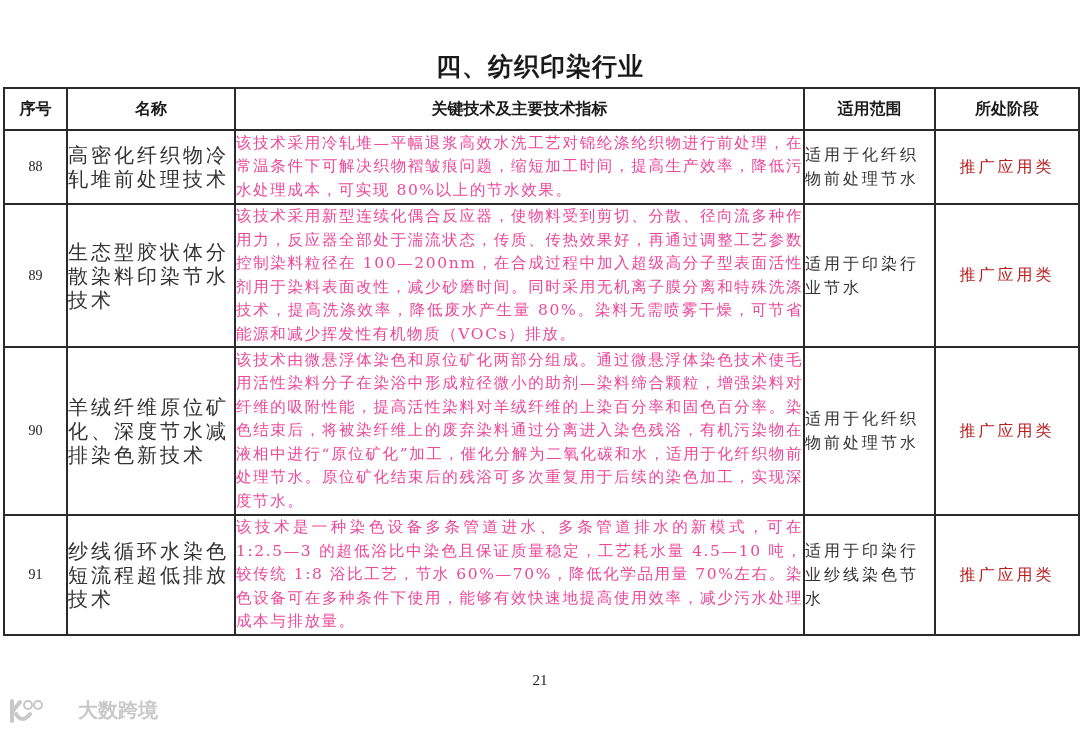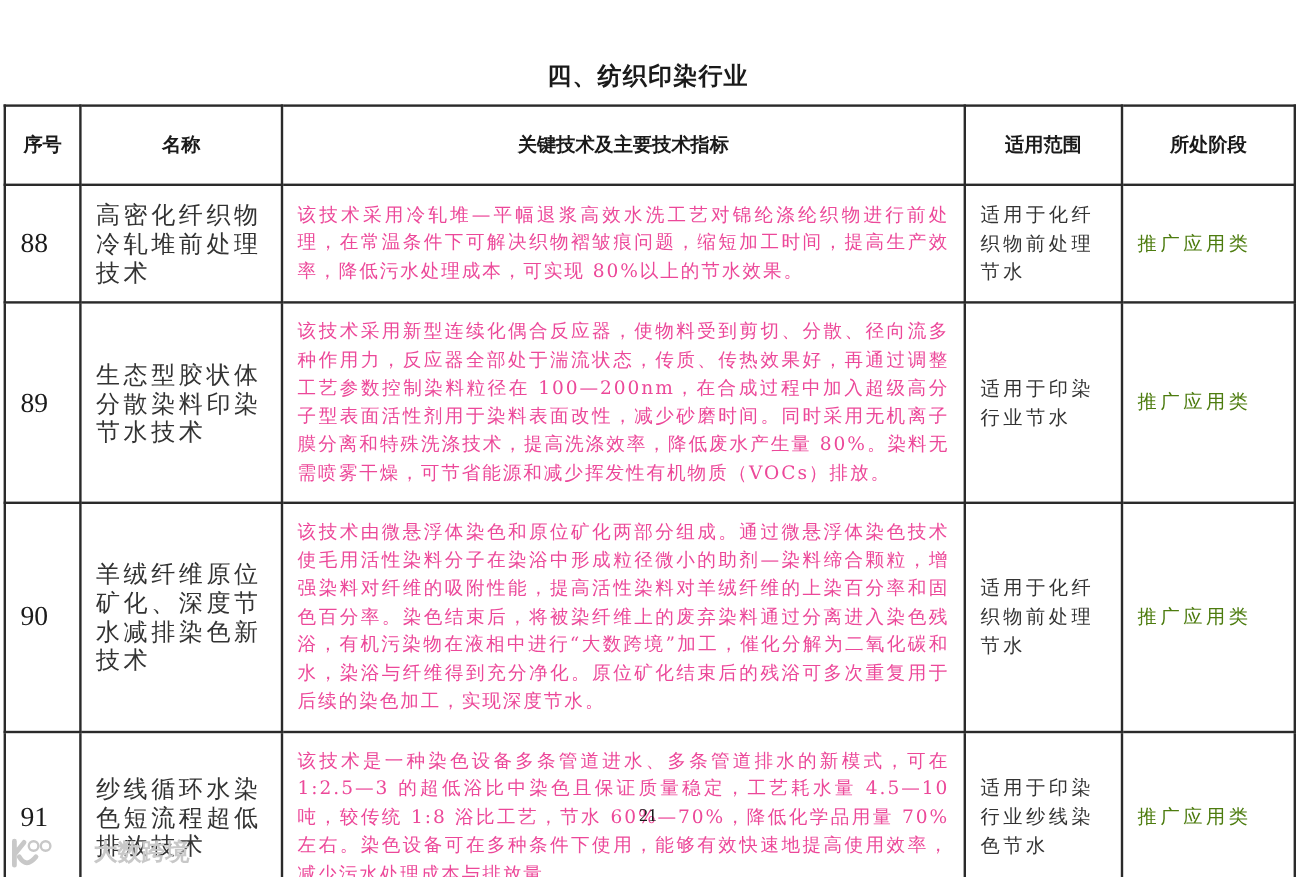--- a/index.html
+++ b/index.html
@@ -1,30 +1,30 @@
 <!DOCTYPE html>
 <html><head>
 <meta charset="utf-8">
 <style>
   html, body { margin: 0; padding: 0; background: #ffffff; }
   body { width: 1080px; height: 731px; position: relative; overflow: hidden;
          font-family: "DejaVu Serif", "Liberation Serif", serif; color: #1a1a1a; }
   .page-title { position: absolute; left: 0; top: 50px; width: 1080px; text-align: center;
-         font-family: "DejaVu Sans", "Liberation Sans", sans-serif; font-size: 20px; font-weight: bold; letter-spacing: 1px; }
+         font-family: "DejaVu Sans", "Liberation Sans", sans-serif; font-size: 25px; font-weight: bold; letter-spacing: 1px; }
   table.tech { position: absolute; left: 3px; top: 87px; width: 1075px; border-collapse: collapse;
          table-layout: fixed; }
-  table.tech th, table.tech td { border: 2px solid #2a2a2a; padding: 12px; vertical-align: middle; }
+  table.tech th, table.tech td { border: 2px solid #2a2a2a; padding: 0; vertical-align: middle; }
   table.tech th { height: 40px; font-family: "DejaVu Sans", "Liberation Sans", sans-serif;
          font-size: 16px; font-weight: bold; text-align: center; }
-  td.num { font-family: "Liberation Serif", serif; font-size: 23px; border-radius: 15px; }
+  td.num { text-align: center; font-family: "Liberation Serif", serif; font-size: 14px; border-radius: 15px; }
   td.name { font-size: 20px; line-height: 24px; padding: 0 10px; letter-spacing: 3px; color: #333; }
   td.desc { font-size: 15.5px; line-height: 23.5px; padding: 1px 8px; text-align: justify;
          letter-spacing: 1.6px; color: #ec4899; }
   td.scope { text-align: left; font-size: 16px; line-height: 24px; padding: 0 10px; letter-spacing: 3px; color: #333; }
-  td.stage { font-size: 16px; letter-spacing: 3px; color: #4d7c0f; }
+  td.stage { text-align: center; font-size: 16px; letter-spacing: 3px; color: #b91c1c; }
   .page-number { position: absolute; left: 0; top: 672px; width: 1080px; text-align: center;
          font-family: "Liberation Serif", serif; font-size: 15px; }
   .watermark { position: absolute; left: 8px; top: 697px; display: flex; align-items: center; gap: 24px;
          color: #c8c8c8; font-family: "DejaVu Sans", sans-serif; font-size: 20px; font-weight: bold; }
   .watermark svg { display: block; }
 </style>
 </head>
 <body>
 
 <div class="page-title">四、纺织印染行业</div>
@@ -57,21 +57,21 @@
     <tr style="height:143px">
       <td class="num">89</td>
       <td class="name">生态型胶状体分散染料印染节水技术</td>
       <td class="desc">该技术采用新型连续化偶合反应器，使物料受到剪切、分散、径向流多种作用力，反应器全部处于湍流状态，传质、传热效果好，再通过调整工艺参数控制染料粒径在 100—200nm，在合成过程中加入超级高分子型表面活性剂用于染料表面改性，减少砂磨时间。同时采用无机离子膜分离和特殊洗涤技术，提高洗涤效率，降低废水产生量 80%。染料无需喷雾干燥，可节省能源和减少挥发性有机物质（VOCs）排放。</td>
       <td class="scope">适用于印染行业节水</td>
       <td class="stage">推广应用类</td>
     </tr>
     <tr style="height:168px">
       <td class="num">90</td>
       <td class="name">羊绒纤维原位矿化、深度节水减排染色新技术</td>
-      <td class="desc">该技术由微悬浮体染色和原位矿化两部分组成。通过微悬浮体染色技术使毛用活性染料分子在染浴中形成粒径微小的助剂—染料缔合颗粒，增强染料对纤维的吸附性能，提高活性染料对羊绒纤维的上染百分率和固色百分率。染色结束后，将被染纤维上的废弃染料通过分离进入染色残浴，有机污染物在液相中进行“大数跨境”加工，催化分解为二氧化碳和水，染浴与纤维得到充分净化。原位矿化结束后的残浴可多次重复用于后续的染色加工，实现深度节水。</td>
+      <td class="desc">该技术由微悬浮体染色和原位矿化两部分组成。通过微悬浮体染色技术使毛用活性染料分子在染浴中形成粒径微小的助剂—染料缔合颗粒，增强染料对纤维的吸附性能，提高活性染料对羊绒纤维的上染百分率和固色百分率。染色结束后，将被染纤维上的废弃染料通过分离进入染色残浴，有机污染物在液相中进行“原位矿化”加工，催化分解为二氧化碳和水，适用于化纤织物前处理节水。原位矿化结束后的残浴可多次重复用于后续的染色加工，实现深度节水。</td>
       <td class="scope">适用于化纤织物前处理节水</td>
       <td class="stage">推广应用类</td>
     </tr>
     <tr style="height:120px">
       <td class="num">91</td>
       <td class="name">纱线循环水染色短流程超低排放技术</td>
       <td class="desc">该技术是一种染色设备多条管道进水、多条管道排水的新模式，可在 1:2.5—3 的超低浴比中染色且保证质量稳定，工艺耗水量 4.5—10 吨，较传统 1:8 浴比工艺，节水 60%—70%，降低化学品用量 70%左右。染色设备可在多种条件下使用，能够有效快速地提高使用效率，减少污水处理成本与排放量。</td>
       <td class="scope">适用于印染行业纱线染色节水</td>
       <td class="stage">推广应用类</td>
     </tr>

